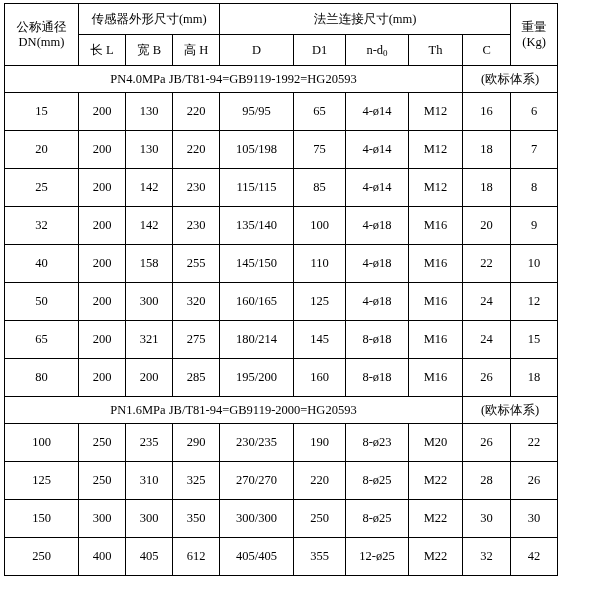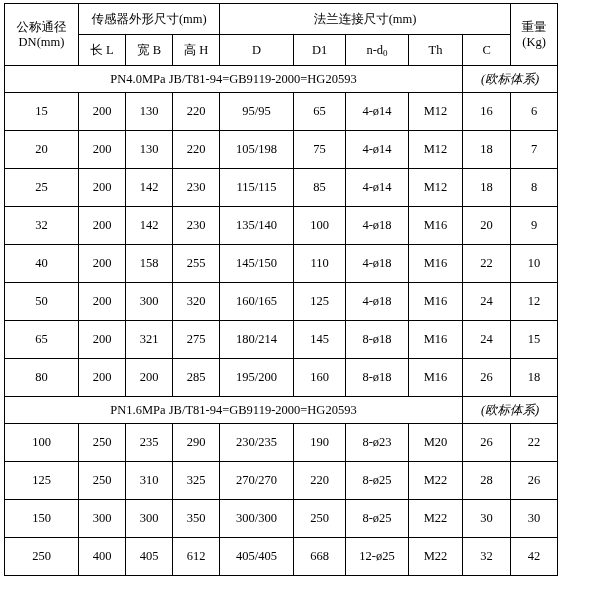--- a/index.html
+++ b/index.html
@@ -63,21 +63,20 @@
     text-align: left;
     padding-left: 8px;
     font-size: 12.5px;
     white-space: nowrap;
   }
   td.band-right {
     text-align: right;
     padding-right: 8px;
     font-size: 12.5px;
     white-space: nowrap;
-    font-style: italic;
   }
   
   tr.data td {
     height: 37px;
     font-size: 12.5px;
   }
   sub {
     font-size: 9px;
     vertical-align: baseline;
     position: relative;
@@ -121,21 +120,21 @@
         <td>高 H</td>
         <td>D</td>
         <td>D1</td>
         <td class="nowrap"><span>n-d</span><sub>0</sub></td>
         <td>Th</td>
         <td>C</td>
       </tr>
     </thead>
     <tbody id="tbody">
         <tr class="band">
-          <td colspan="8" class="band-left">PN4.0MPa    JB/T81-94=GB9119-2000=HG20593</td>
+          <td colspan="8" class="band-left">PN4.0MPa    JB/T81-94=GB9119-1992=HG20593</td>
           <td colspan="2" class="band-right">(欧标体系)</td>
         </tr>
         <tr class="data">
           <td>15</td>
           <td>200</td>
           <td>130</td>
           <td>220</td>
           <td>95/95</td>
           <td>65</td>
           <td>4-ø14</td>
@@ -266,21 +265,21 @@
           <td>M22</td>
           <td>30</td>
           <td>30</td>
         </tr>
         <tr class="data">
           <td>250</td>
           <td>400</td>
           <td>405</td>
           <td>612</td>
           <td>405/405</td>
-          <td>668</td>
+          <td>355</td>
           <td>12-ø25</td>
           <td>M22</td>
           <td>32</td>
           <td>42</td>
         </tr>
       </tbody>
   </table>
 </div>
 
 </body></html>

